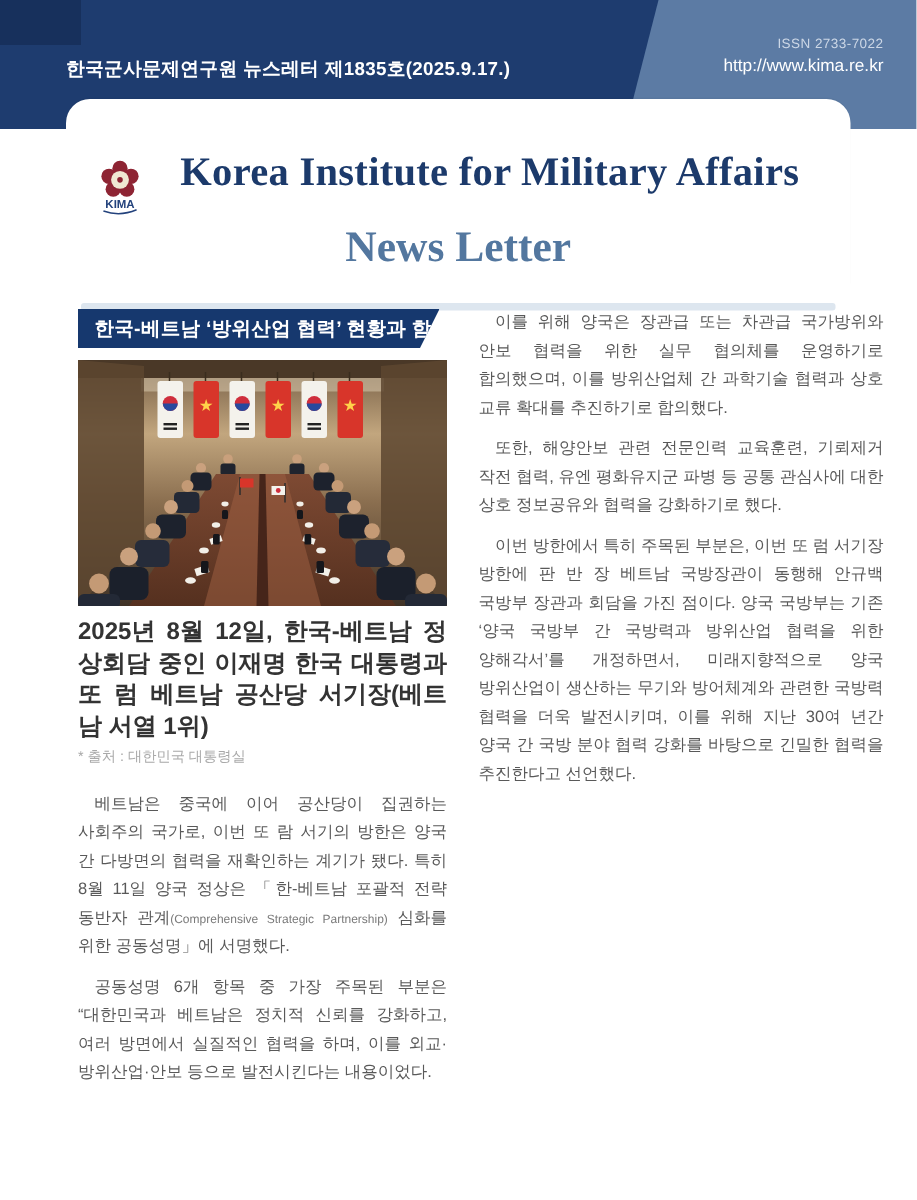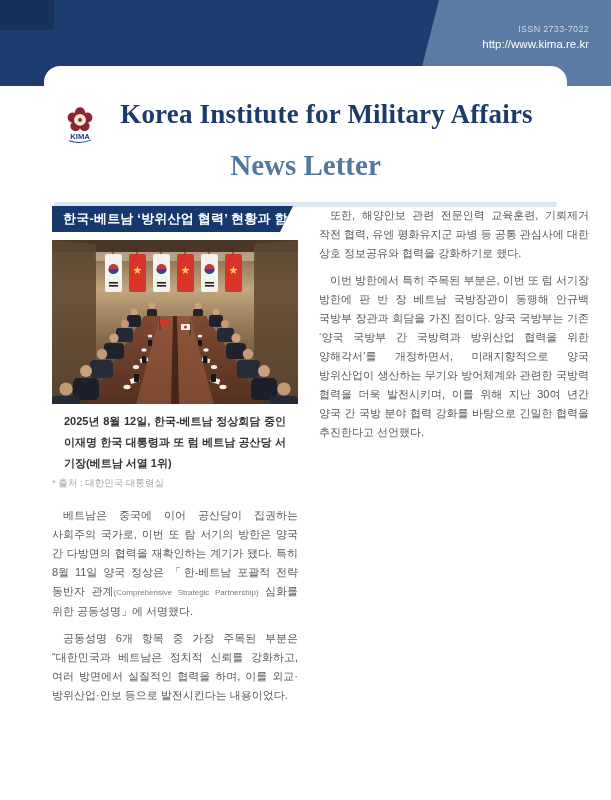--- a/index.html
+++ b/index.html
@@ -31,37 +31,38 @@
   
   .content{position:absolute;left:52px;top:206px;width:537px;display:flex;gap:21px;}
   .col-left{width:246px;flex:0 0 246px;}
   .col-right{flex:1;}
 
   .headline-banner{width:241px;height:26px;background:#16386e;color:#ffffff;
        font-size:13px;font-weight:bold;line-height:26px;padding-left:11px;box-sizing:border-box;
        clip-path:polygon(0 0,100% 0,calc(100% - 13px) 100%,0 100%);letter-spacing:.2px;}
   figure{margin:8px 0 0;}
   .photo{width:246px;height:164px;display:block;}
-  .caption{margin:7px 12px 0;font-size:11px;font-weight:bold;color:#333333;line-height:21px;
+  .caption{margin:7px 0 0;font-size:16px;font-weight:bold;color:#333333;line-height:21px;
            text-align:justify;}
   .source{margin:3px 0 0;font-size:9.5px;color:#a9a9a9;}
 
   .body-p{margin:0 0 8px;font-size:11px;color:#595959;line-height:19px;text-align:justify;
           text-indent:11px;word-break:keep-all;}
   .col-left .body-p:first-of-type{margin-top:16px;}
   .sm{font-size:8px;color:#7a7a7a;}
 </style>
 </head>
 <body>
 
 <div class="page">
 
   <header class="topbar">
     <div class="topbar-darksq"></div>
     <div class="topbar-accent"></div>
+    <div class="topbar-left">한국군사문제연구원 뉴스레터 제1835호(2025.9.17.)</div>
     <div class="topbar-right">
       <div class="issn">ISSN 2733-7022</div>
       <div class="url">http://www.kima.re.kr</div>
     </div>
   </header>
 
   <section class="card">
     <div class="mast-row">
       <span class="kima-logo">
         <svg viewBox="0 0 40 46" width="34" height="40">
@@ -230,20 +231,21 @@
         </figcaption>
       </figure>
 
 
       <p class="body-p"><span>베트남은 중국에 이어 공산당이 집권하는 사회주의 국가로, 이번 또 람 서기의 방한은 양국 간 다방면의 협력을 재확인하는 계기가 됐다. 특히 8월 11일 양국 정상은 「한-베트남 포괄적 전략 동반자 관계</span><span class="sm">(Comprehensive Strategic Partnership)</span><span> 심화를 위한 공동성명」에 서명했다.</span></p>
 
       <p class="body-p"><span>공동성명 6개 항목 중 가장 주목된 부분은 “대한민국과 베트남은 정치적 신뢰를 강화하고, 여러 방면에서 실질적인 협력을 하며, 이를 외교·방위산업·안보 등으로 발전시킨다는 내용이었다.</span></p>
     </section>
 
     <section class="col-right">
+      <p class="body-p"><span>이를 위해 양국은 장관급 또는 차관급 국가방위와 안보 협력을 위한 실무 협의체를 운영하기로 합의했으며, 이를 방위산업체 간 과학기술 협력과 상호 교류 확대를 추진하기로 합의했다.</span></p>
 
       <p class="body-p"><span>또한, 해양안보 관련 전문인력 교육훈련, 기뢰제거 작전 협력, 유엔 평화유지군 파병 등 공통 관심사에 대한 상호 정보공유와 협력을 강화하기로 했다.</span></p>
 
       <p class="body-p"><span>이번 방한에서 특히 주목된 부분은, 이번 또 럼 서기장 방한에 판 반 장 베트남 국방장관이 동행해 안규백 국방부 장관과 회담을 가진 점이다. 양국 국방부는 기존 ‘양국 국방부 간 국방력과 방위산업 협력을 위한 양해각서’를 개정하면서, 미래지향적으로 양국 방위산업이 생산하는 무기와 방어체계와 관련한 국방력 협력을 더욱 발전시키며, 이를 위해 지난 30여 년간 양국 간 국방 분야 협력 강화를 바탕으로 긴밀한 협력을 추진한다고 선언했다.</span></p>
 
 
     </section>
 
   </main>
 </div>

